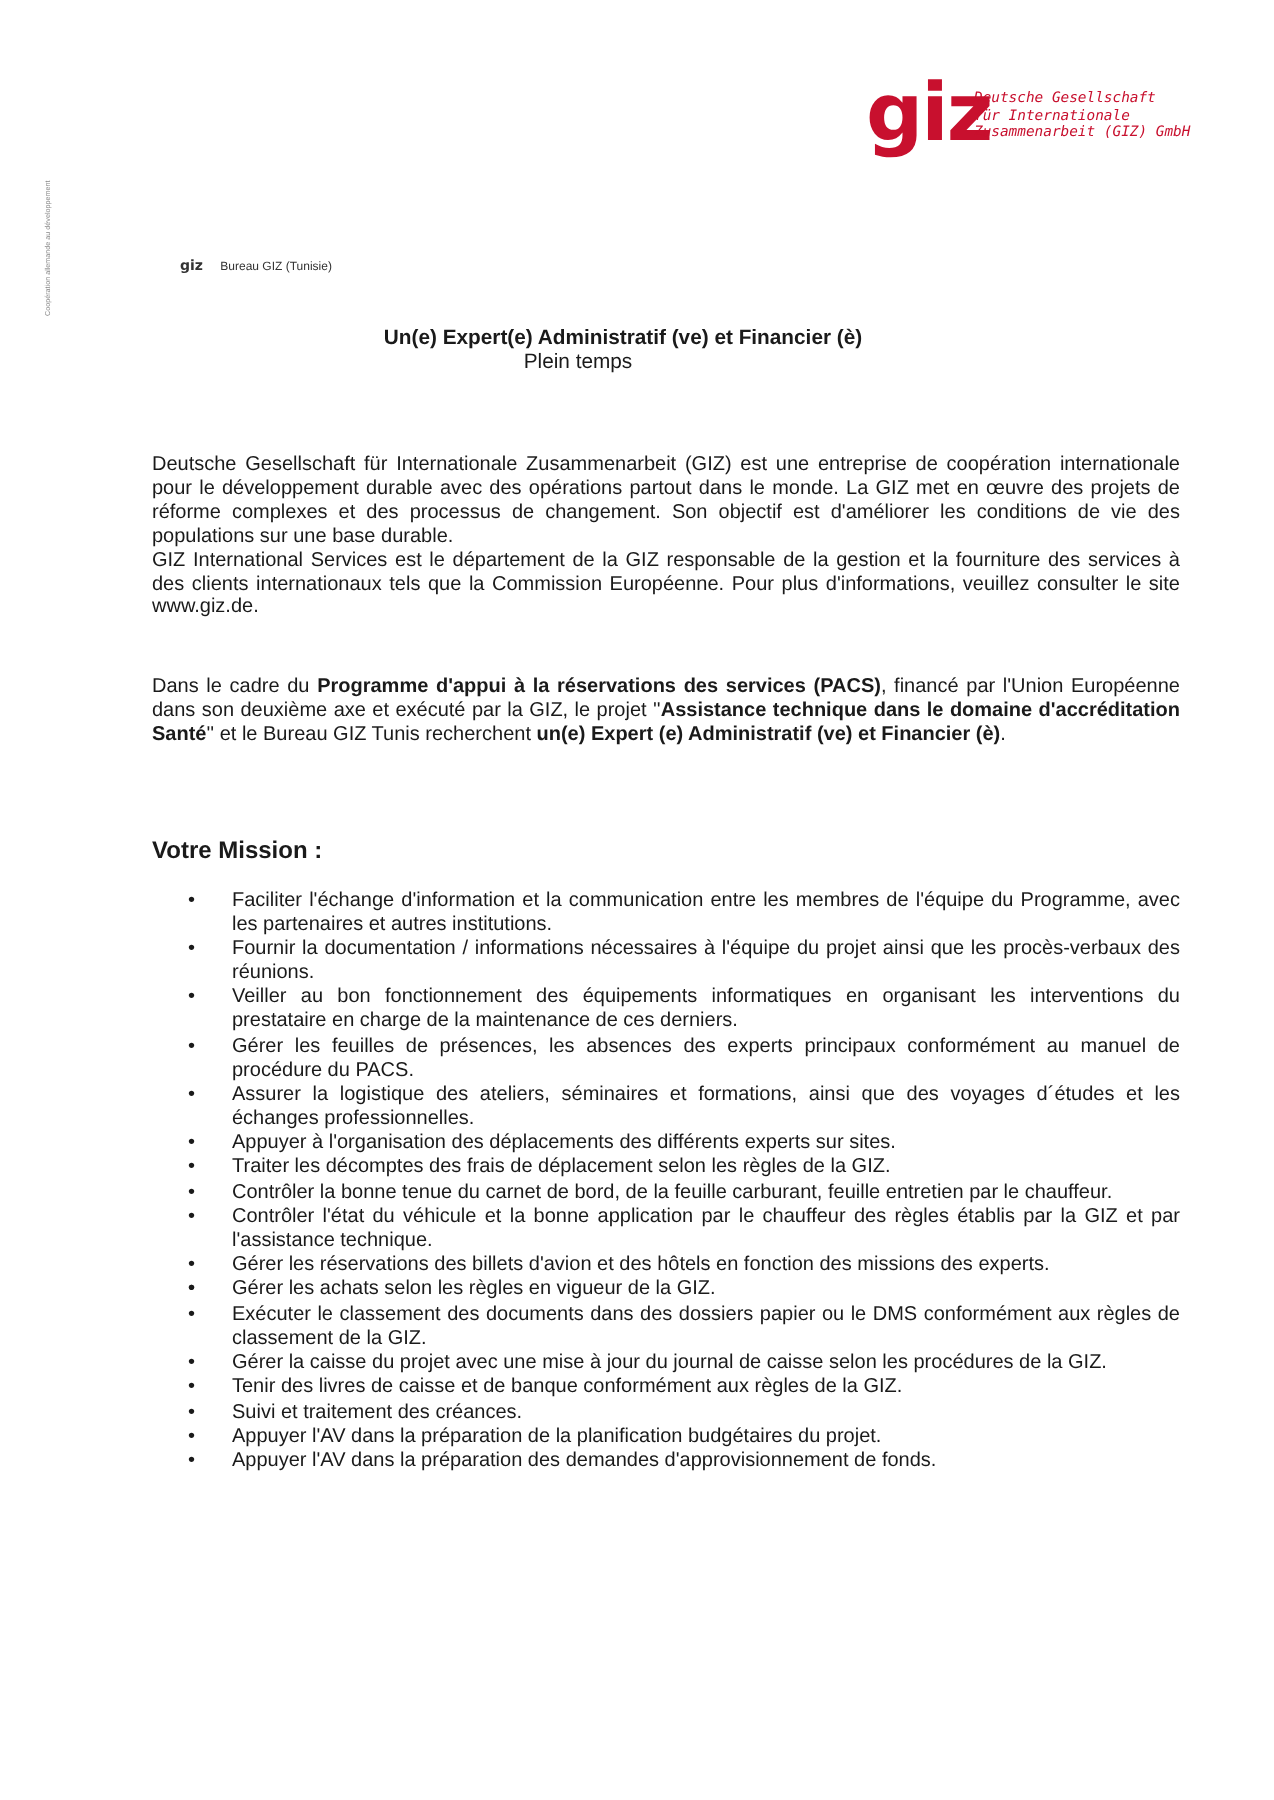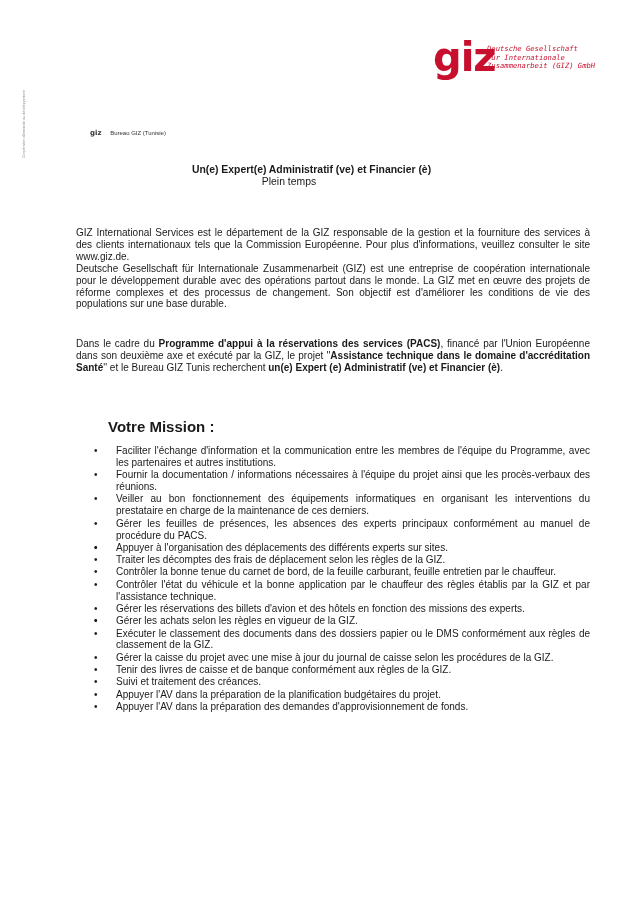--- a/index.html
+++ b/index.html
@@ -16,21 +16,21 @@
   .bureau { position:absolute; left:90px; top:129px; font-size:6px; color:#333; white-space:nowrap; }
   .bureau .mini { font-weight:bold; font-size:7px; margin-right:7px; font-family:"DejaVu Sans", sans-serif; }
   .title { position:absolute; left:0; width:578px; top:164px; text-align:center; font-size:10.4px;
          line-height:12px; }
   .title .t1 { font-weight:bold; padding-left:45px; }
   .title .t2 { }
   .body { position:absolute; left:76px; width:514px; font-size:10px; line-height:11.9px; text-align:justify; }
   .p1 { top:227px; }
   .p2 { top:338px; }
   .p1 p, .p2 p { margin:0; }
-  .mission-title { position:absolute; left:76px; top:418px; font-size:15px; font-weight:bold;margin-left:32px; }
+  .mission-title { position:absolute; left:76px; top:418px; font-size:12px; font-weight:bold; }
   .mission-list { position:absolute; left:76px; top:445px; width:514px; margin:0; padding:0; list-style:none;
          font-size:10px; line-height:11.9px; }
   .mission-list li { position:relative; padding-left:40px; margin:0 0 0.4px 0; text-align:justify; }
   .mission-list li .bullet { position:absolute; left:18px; top:0; }
   b { font-weight:bold; }
 </style>
 </head>
 <body>
 
 <div class="side-text">
@@ -50,36 +50,36 @@
   <span class="mini">giz</span>
   <span>Bureau GIZ (Tunisie)</span>
 </div>
 
 <div class="title">
   <div class="t1">Un(e) Expert(e) Administratif (ve) et Financier (è)</div>
   <div class="t2">Plein temps</div>
 </div>
 
 <div class="body p1">
+  <p>Deutsche Gesellschaft für Internationale Zusammenarbeit (GIZ) est une entreprise de coopération internationale pour le développement durable avec des opérations partout dans le monde. La GIZ met en œuvre des projets de réforme complexes et des processus de changement. Son objectif est d'améliorer les conditions de vie des populations sur une base durable.</p>
   <p>GIZ International Services est le département de la GIZ responsable de la gestion et la fourniture des services à des clients internationaux tels que la Commission Européenne. Pour plus d'informations, veuillez consulter le site www.giz.de.</p>
-  <p>Deutsche Gesellschaft für Internationale Zusammenarbeit (GIZ) est une entreprise de coopération internationale pour le développement durable avec des opérations partout dans le monde. La GIZ met en œuvre des projets de réforme complexes et des processus de changement. Son objectif est d'améliorer les conditions de vie des populations sur une base durable.</p>
 </div>
 
 <div class="body p2">
   <p><span>Dans le cadre du </span><b>Programme d'appui à la réservations des services (PACS)</b><span>, financé par l'Union Européenne dans son deuxième axe et exécuté par la GIZ, le projet ''</span><b>Assistance technique dans le domaine d'accréditation Santé</b><span>'' et le Bureau GIZ Tunis recherchent </span><b>un(e) Expert (e) Administratif (ve) et Financier (è)</b><span>.</span></p>
 </div>
 
 <div class="mission-title">Votre Mission :</div>
 
 <ul class="mission-list" id="mission-list">
     <li><span class="bullet">•</span><span>Faciliter l'échange d'information et la communication entre les membres de l'équipe du Programme, avec les partenaires et autres institutions.</span></li>
     <li><span class="bullet">•</span><span>Fournir la documentation / informations nécessaires à l'équipe du projet ainsi que les procès-verbaux des réunions.</span></li>
     <li><span class="bullet">•</span><span>Veiller au bon fonctionnement des équipements informatiques en organisant les interventions du prestataire en charge de la maintenance de ces derniers.</span></li>
     <li><span class="bullet">•</span><span>Gérer les feuilles de présences, les absences des experts principaux conformément au manuel de procédure du PACS.</span></li>
-    <li><span class="bullet">•</span></li>
+    <li><span class="bullet">•</span><span>Assurer la logistique des ateliers, séminaires et formations, ainsi que des voyages d´études et les échanges professionnelles.</span></li>
     <li><span class="bullet">•</span><span>Appuyer à l'organisation des déplacements des différents experts sur sites.</span></li>
     <li><span class="bullet">•</span><span>Traiter les décomptes des frais de déplacement selon les règles de la GIZ.</span></li>
     <li><span class="bullet">•</span><span>Contrôler la bonne tenue du carnet de bord, de la feuille carburant, feuille entretien par le chauffeur.</span></li>
     <li><span class="bullet">•</span><span>Contrôler l'état du véhicule et la bonne application par le chauffeur des règles établis par la GIZ et par l'assistance technique.</span></li>
     <li><span class="bullet">•</span><span>Gérer les réservations des billets d'avion et des hôtels en fonction des missions des experts.</span></li>
     <li><span class="bullet">•</span></li>
     <li><span class="bullet">•</span><span>Gérer les achats selon les règles en vigueur de la GIZ.</span></li>
     <li><span class="bullet">•</span><span>Exécuter le classement des documents dans des dossiers papier ou le DMS conformément aux règles de classement de la GIZ.</span></li>
     <li><span class="bullet">•</span><span>Gérer la caisse du projet avec une mise à jour du journal de caisse selon les procédures de la GIZ.</span></li>
     <li><span class="bullet">•</span><span>Tenir des livres de caisse et de banque conformément aux règles de la GIZ.</span></li>

